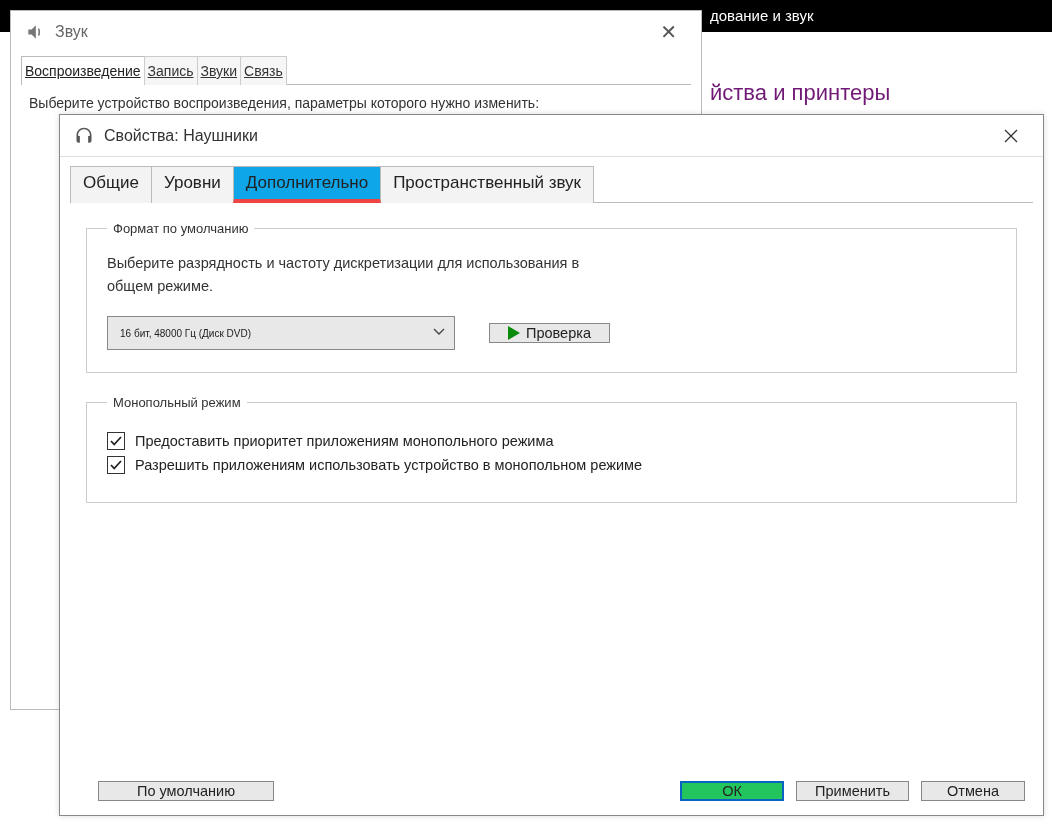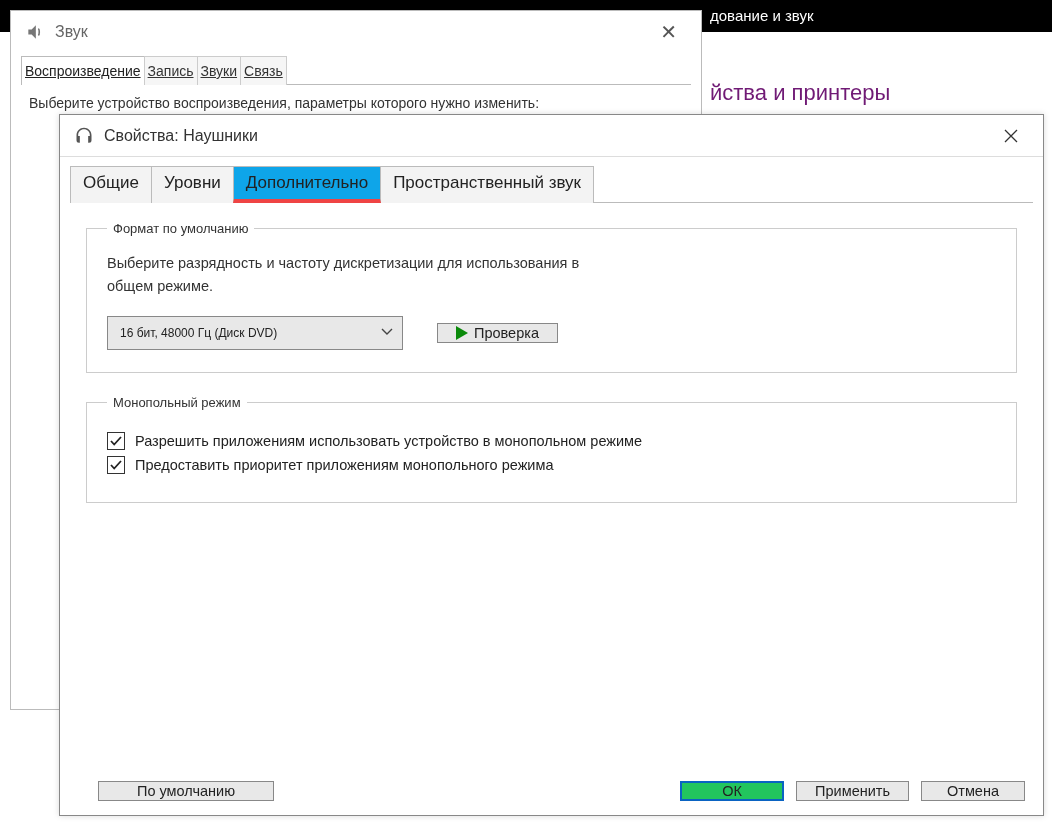--- a/index.html
+++ b/index.html
@@ -28,21 +28,21 @@
   .tab2 { padding:6px 12px; border:1px solid #bbb; border-bottom:none; background:#f3f3f3; position:relative; top:1px; margin-right:-1px; font-size:17px;text-align:center;}
   .tab2.active { background:#0ea5e9; border-bottom:4px solid #ef4444; z-index:2;}
 
   .body { padding:18px 26px; }
 
   fieldset.groupbox { border:1px solid #ccc; margin:0 0 22px 0; padding:16px 20px 22px 20px; }
   fieldset.groupbox legend { padding:0 6px; font-size:13px; color:#333; background:#fff;}
   .hinttext { color:#333; font-size:14.5px; line-height:1.6; margin-bottom:18px; max-width:520px;}
 
   .row-format { display:flex; align-items:center; gap:34px; }
-  .combo { display:flex; align-items:center; justify-content:space-between; width:296px; height:34px; border:1px solid #888; background:#e8e8e8; padding:0 8px 0 12px; font-size:12px;}
+  .combo { display:flex; align-items:center; justify-content:space-between; width:348px; height:34px; border:1px solid #888; background:#e8e8e8; padding:0 8px 0 12px; font-size:10px;}
   .combo .chev { }
   .btn { display:inline-flex; align-items:center; justify-content:center; gap:6px; height:20px; padding:0 18px; border:1px solid #888; background:#e8e8e8; font-size:14.5px; min-width:88px;}
   .btn.primary { border:2px solid #0a63c2; background:#22c55e; }
 
   .checkrow { display:flex; align-items:center; gap:10px; margin:6px 0; font-size:14.5px; }
   .chk { width:18px; height:18px; border:1px solid #333; display:inline-flex; align-items:center; justify-content:center; background:#fff;}
   .chk svg { display:block; }
 
   .footer { position:absolute; bottom:14px; left:26px; right:18px; display:flex; }
   .footer .spacer { flex:1; }
@@ -122,29 +122,29 @@
     </fieldset>
 
     <fieldset class="groupbox">
       <legend>Монопольный режим</legend>
       <div class="checkrow">
         <span class="chk">
           <svg width="14" height="14" viewBox="0 0 14 14">
               <path fill="none" stroke="#222" stroke-width="1.8" d="M2 7l3.2 3.5L12 3"></path>
             </svg>
         </span>
-        <span>Разрешить приложениям использовать устройство в монопольном режиме</span>
+        <span>Предоставить приоритет приложениям монопольного режима</span>
       </div>
       <div class="checkrow">
         <span class="chk">
           <svg width="14" height="14" viewBox="0 0 14 14">
               <path fill="none" stroke="#222" stroke-width="1.8" d="M2 7l3.2 3.5L12 3"></path>
             </svg>
         </span>
-        <span>Предоставить приоритет приложениям монопольного режима</span>
+        <span>Разрешить приложениям использовать устройство в монопольном режиме</span>
       </div>
     </fieldset>
   </div>
 
   <div class="footer">
     <div class="btn defaults-btn">По умолчанию</div>
     <div class="spacer"></div>
     <div class="btn primary">ОК</div>
     <div class="btn">Применить</div>
     <div class="btn">Отмена</div>

